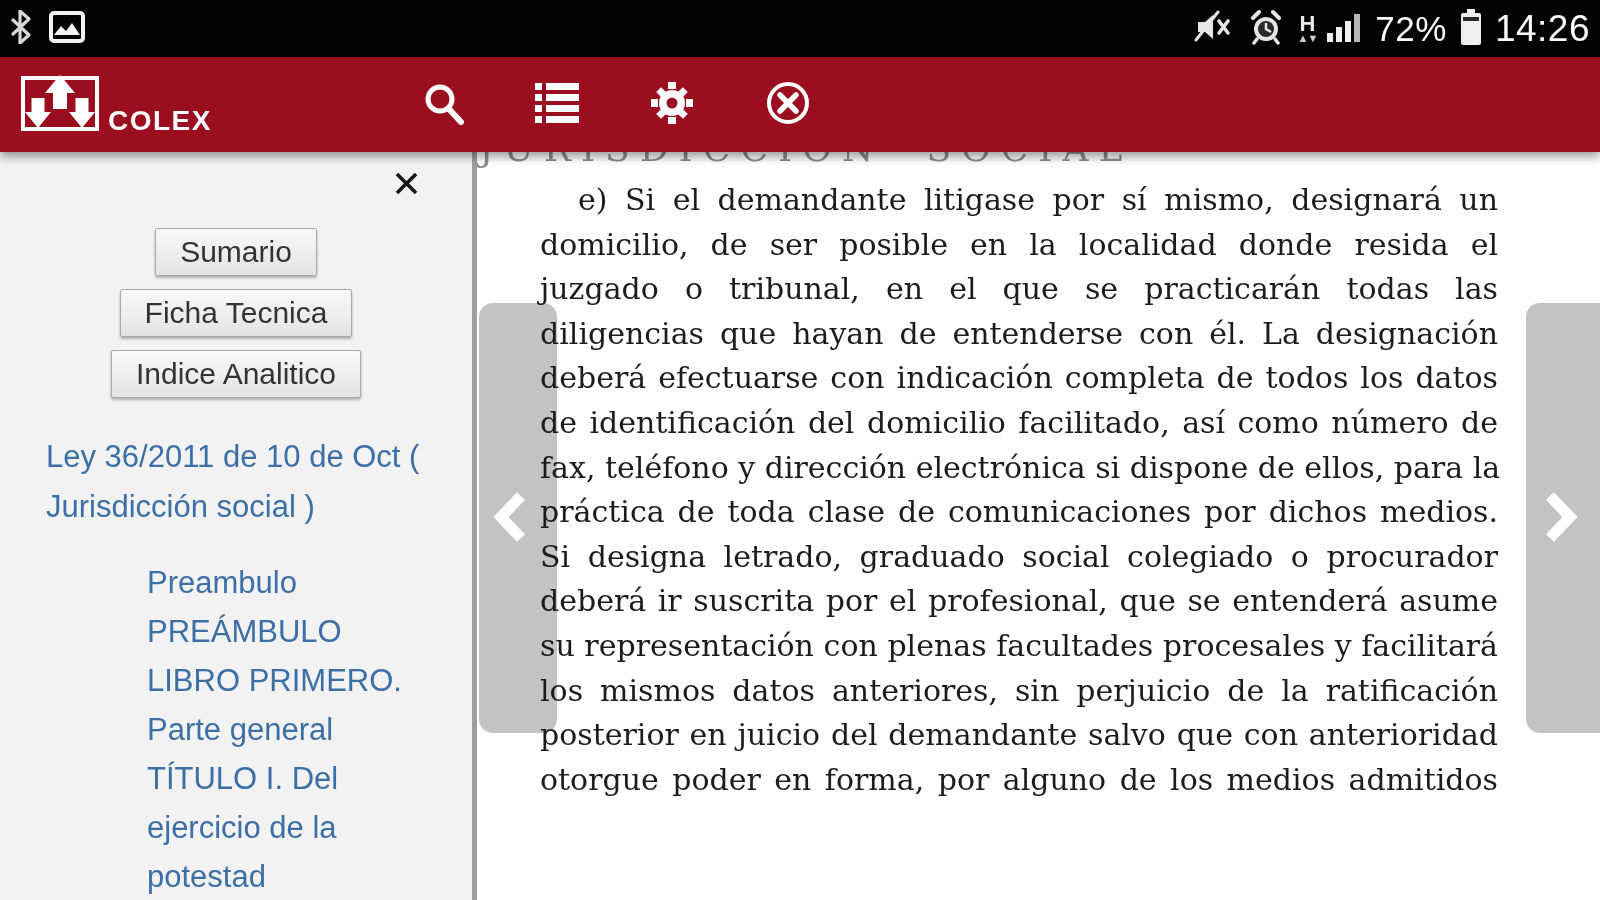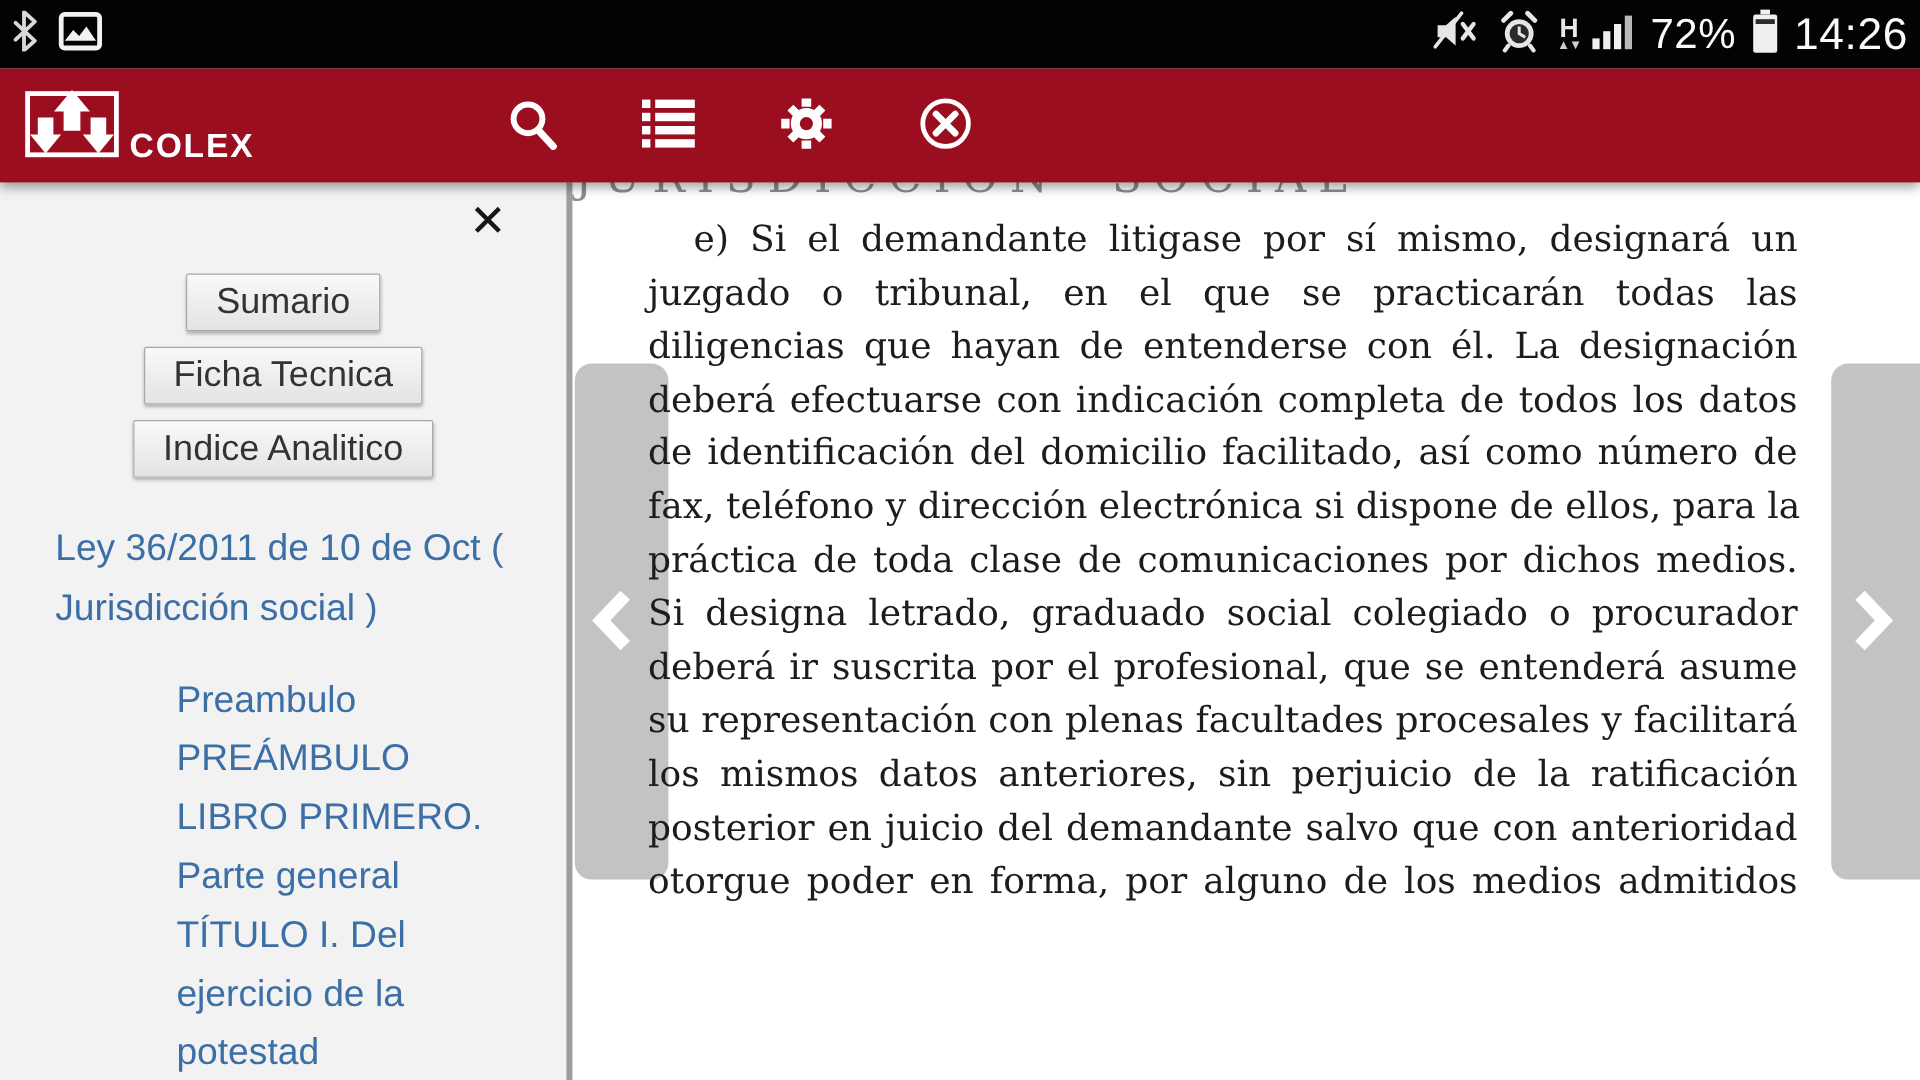--- a/index.html
+++ b/index.html
@@ -228,20 +228,21 @@
     <li class="toc-item">LIBRO PRIMERO. Parte general</li>
     <li class="toc-item">TÍTULO I. Del ejercicio de la potestad</li>
   </ul>
 </div>
 
 <div class="content">
   <div class="ghost-header">JURISDICCIÓN SOCIAL</div>
 
   <div class="doc-text">
     <div class="line first">e) Si el demandante litigase por sí mismo, designará un</div>
+    <div class="line">domicilio, de ser posible en la localidad donde resida el</div>
     <div class="line">juzgado o tribunal, en el que se practicarán todas las</div>
     <div class="line">diligencias que hayan de entenderse con él. La designación</div>
     <div class="line">deberá efectuarse con indicación completa de todos los datos</div>
     <div class="line">de identificación del domicilio facilitado, así como número de</div>
     <div class="line">fax, teléfono y dirección electrónica si dispone de ellos, para la</div>
     <div class="line">práctica de toda clase de comunicaciones por dichos medios.</div>
     <div class="line">Si designa letrado, graduado social colegiado o procurador</div>
     <div class="line">deberá ir suscrita por el profesional, que se entenderá asume</div>
     <div class="line">su representación con plenas facultades procesales y facilitará</div>
     <div class="line">los mismos datos anteriores, sin perjuicio de la ratificación</div>

